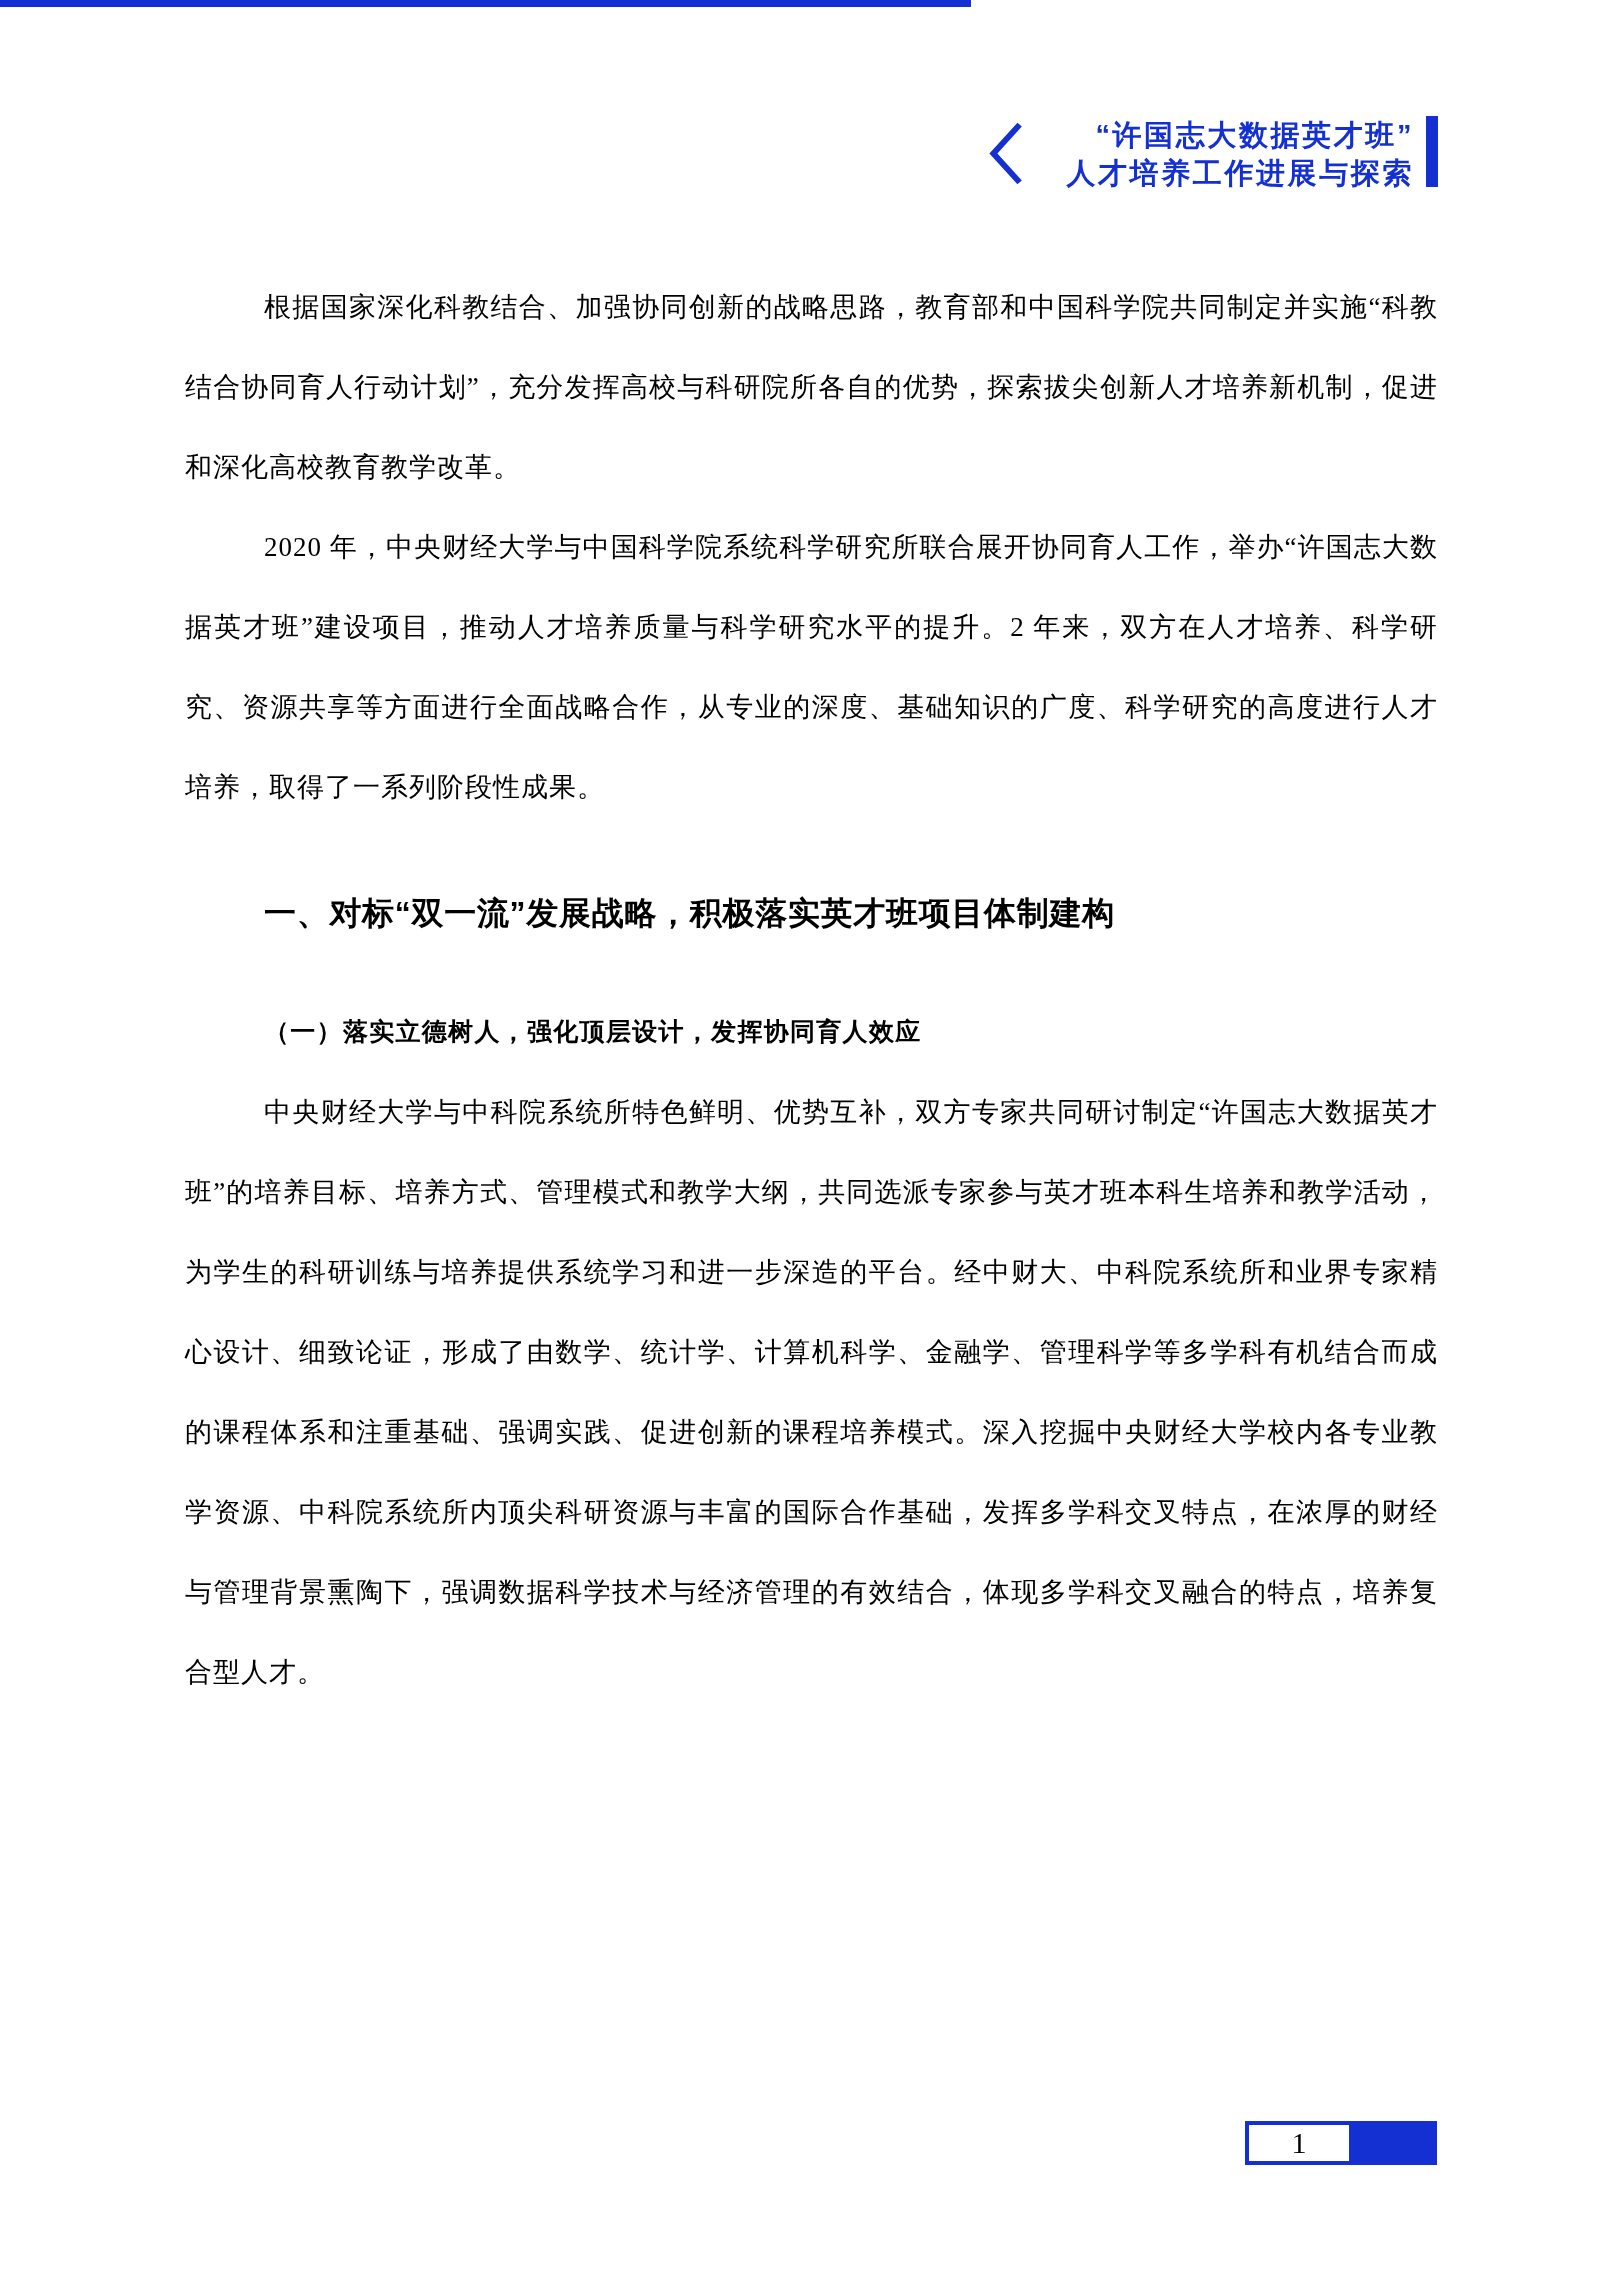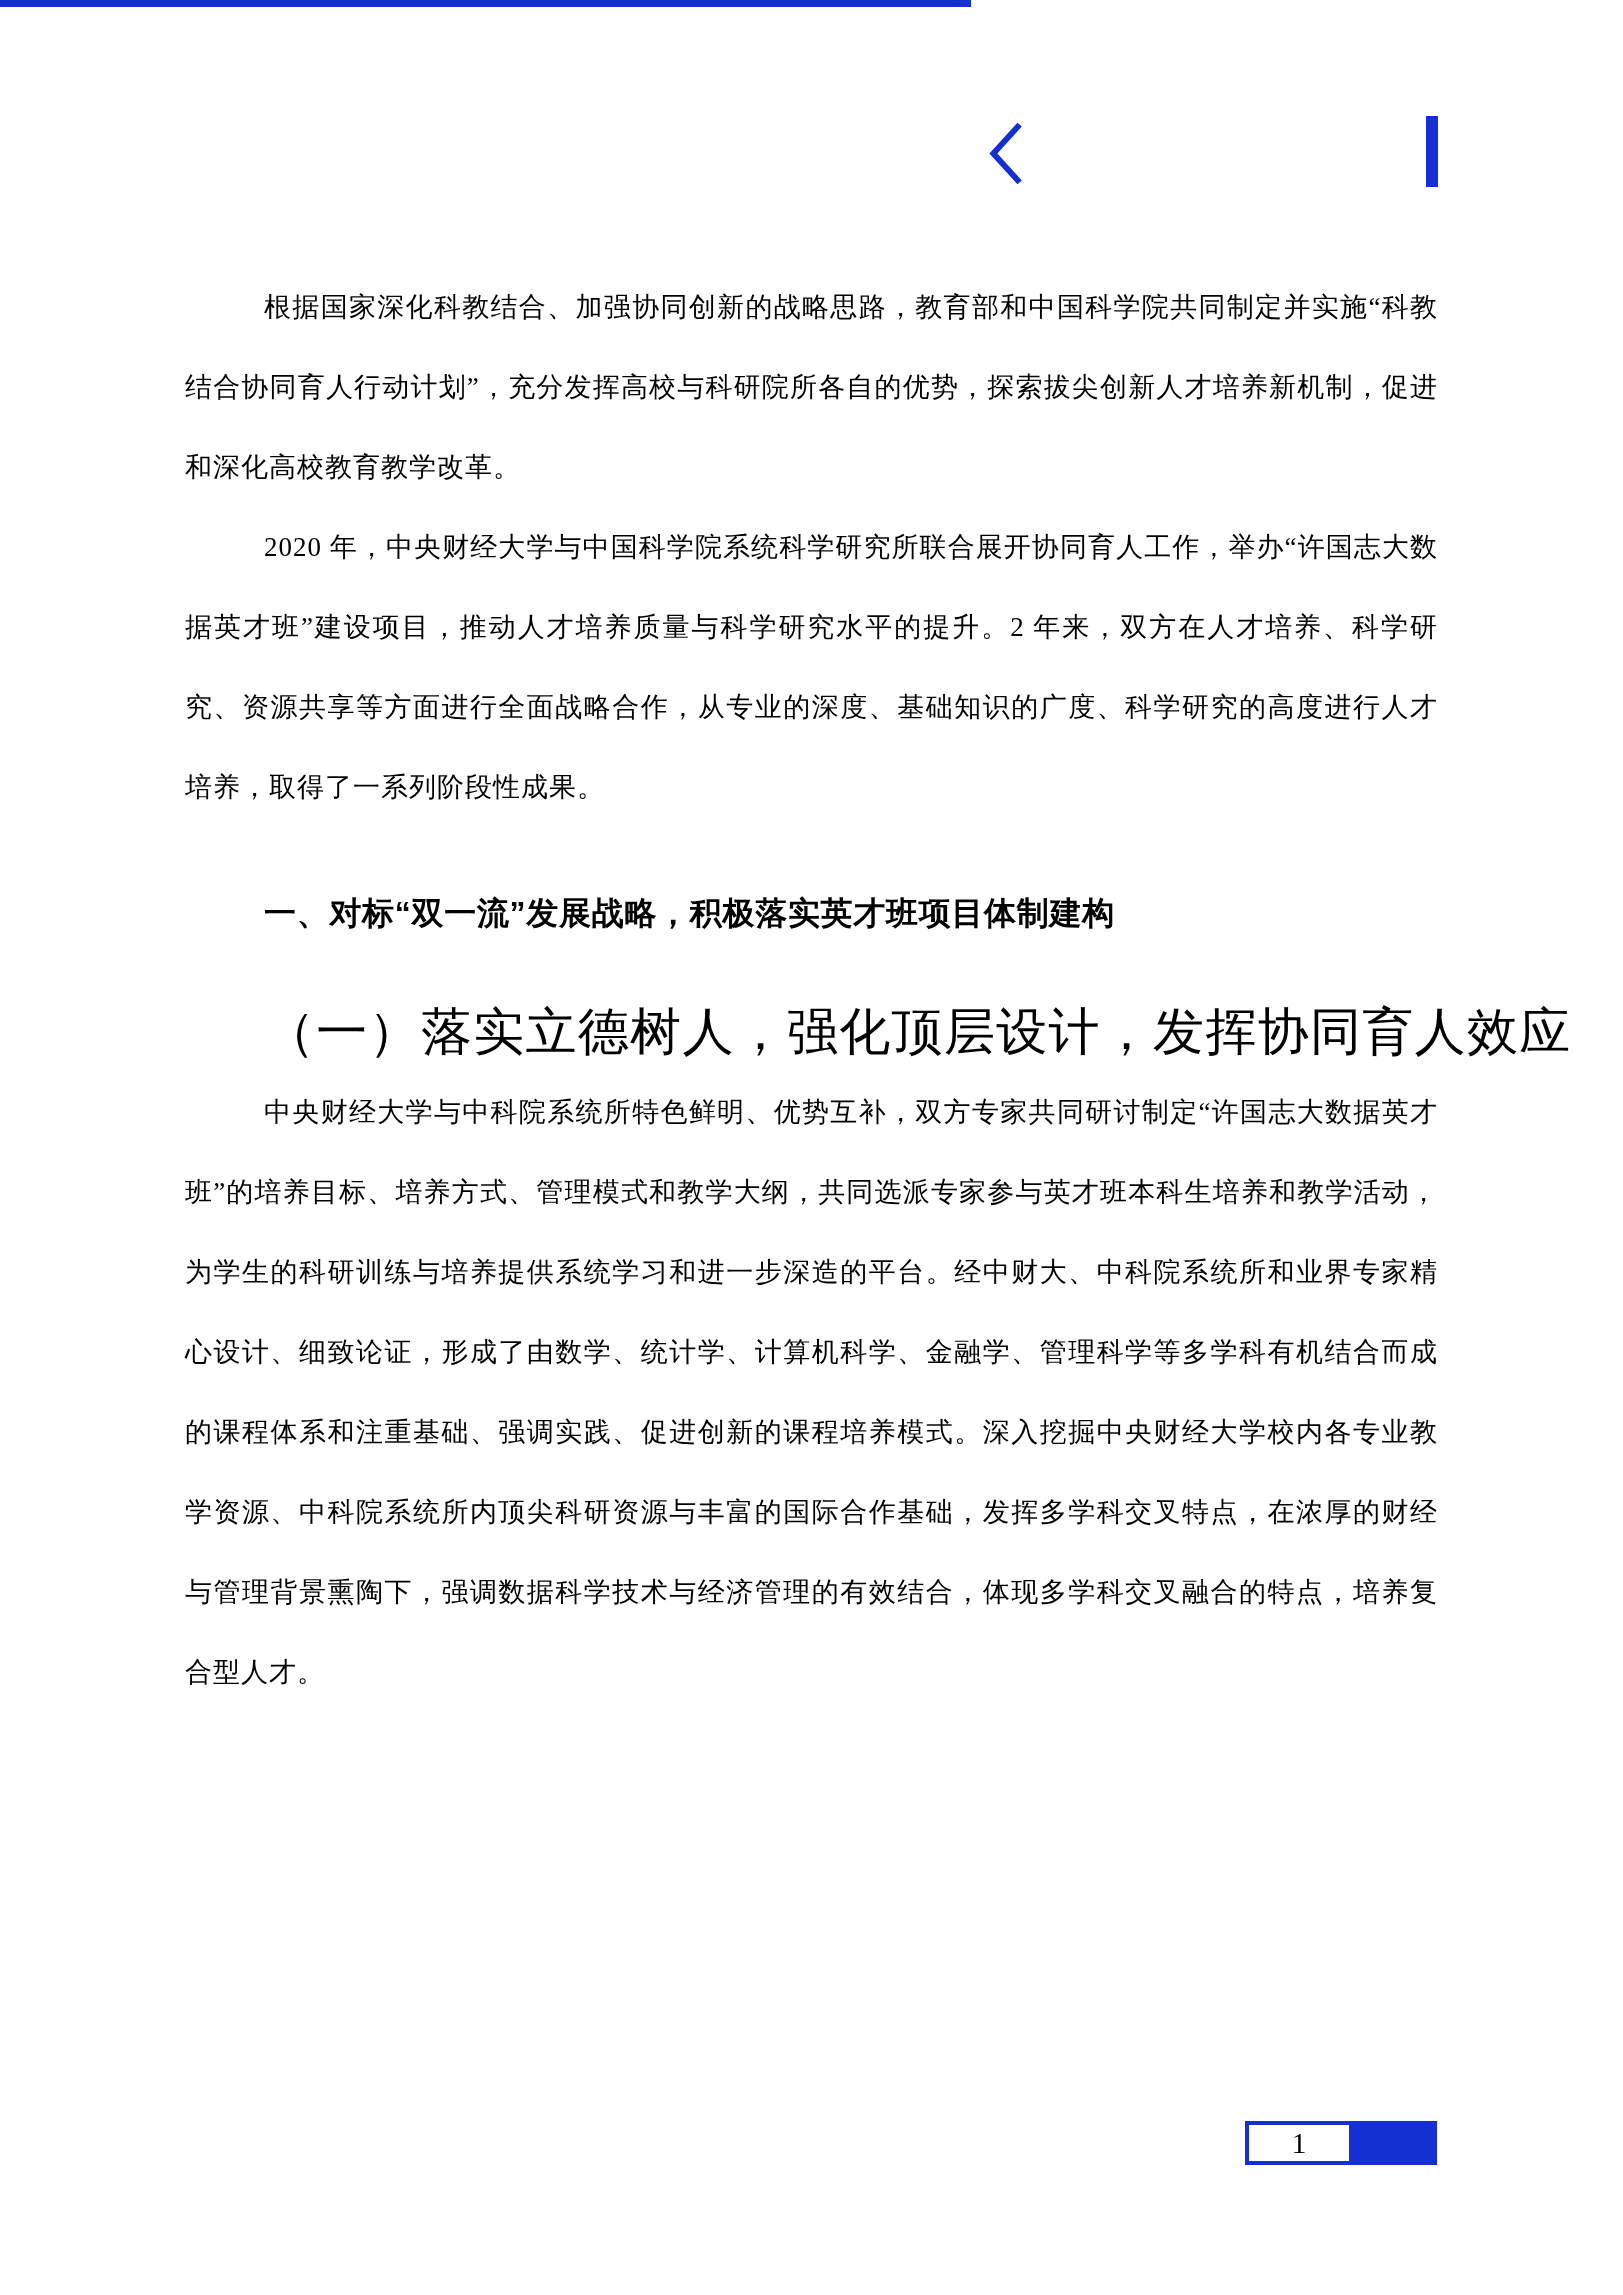--- a/index.html
+++ b/index.html
@@ -69,22 +69,22 @@
     font-weight: bold;
     font-size: 32px;
     line-height: 80px;
     letter-spacing: 0.7px;
     text-indent: 79px;
     white-space: nowrap;
   }
   .content h3 {
     margin: 39px 0 0 0;
     font-family: "Liberation Serif", "DejaVu Serif", serif;
-    font-weight: normal;
-    font-size: 51px;
+    font-weight: bold;
+    font-size: 25px;
     line-height: 80px;
     letter-spacing: 1.3px;
     text-indent: 79px;
     white-space: nowrap;
   }
 
   
   .footer-pager {
     position: absolute;
     left: 1245px; top: 2121px;
@@ -108,20 +108,24 @@
 <body>
 
 <div class="page">
 
   <div class="header-rule"></div>
 
   <svg class="chevron" viewBox="0 0 56 96" xmlns="http://www.w3.org/2000/svg">
     <polyline points="48,4 8,48 48,92" fill="none" stroke="#1430D2" stroke-width="9"></polyline>
   </svg>
 
+  <div class="header-title">
+    <div>“许国志大数据英才班”</div>
+    <div>人才培养工作进展与探索</div>
+  </div>
 
   <div class="header-vbar"></div>
 
   <div class="content">
     <p>根据国家深化科教结合、加强协同创新的战略思路，教育部和中国科学院共同制定并实施“科教结合协同育人行动计划”，充分发挥高校与科研院所各自的优势，探索拔尖创新人才培养新机制，促进和深化高校教育教学改革。</p>
     <p>2020 年，中央财经大学与中国科学院系统科学研究所联合展开协同育人工作，举办“许国志大数据英才班”建设项目，推动人才培养质量与科学研究水平的提升。2 年来，双方在人才培养、科学研究、资源共享等方面进行全面战略合作，从专业的深度、基础知识的广度、科学研究的高度进行人才培养，取得了一系列阶段性成果。</p>
     <h2>一、对标“双一流”发展战略，积极落实英才班项目体制建构</h2>
     <h3>（一）落实立德树人，强化顶层设计，发挥协同育人效应</h3>
     <p>中央财经大学与中科院系统所特色鲜明、优势互补，双方专家共同研讨制定“许国志大数据英才班”的培养目标、培养方式、管理模式和教学大纲，共同选派专家参与英才班本科生培养和教学活动，为学生的科研训练与培养提供系统学习和进一步深造的平台。经中财大、中科院系统所和业界专家精心设计、细致论证，形成了由数学、统计学、计算机科学、金融学、管理科学等多学科有机结合而成的课程体系和注重基础、强调实践、促进创新的课程培养模式。深入挖掘中央财经大学校内各专业教学资源、中科院系统所内顶尖科研资源与丰富的国际合作基础，发挥多学科交叉特点，在浓厚的财经与管理背景熏陶下，强调数据科学技术与经济管理的有效结合，体现多学科交叉融合的特点，培养复合型人才。</p>
   </div>

